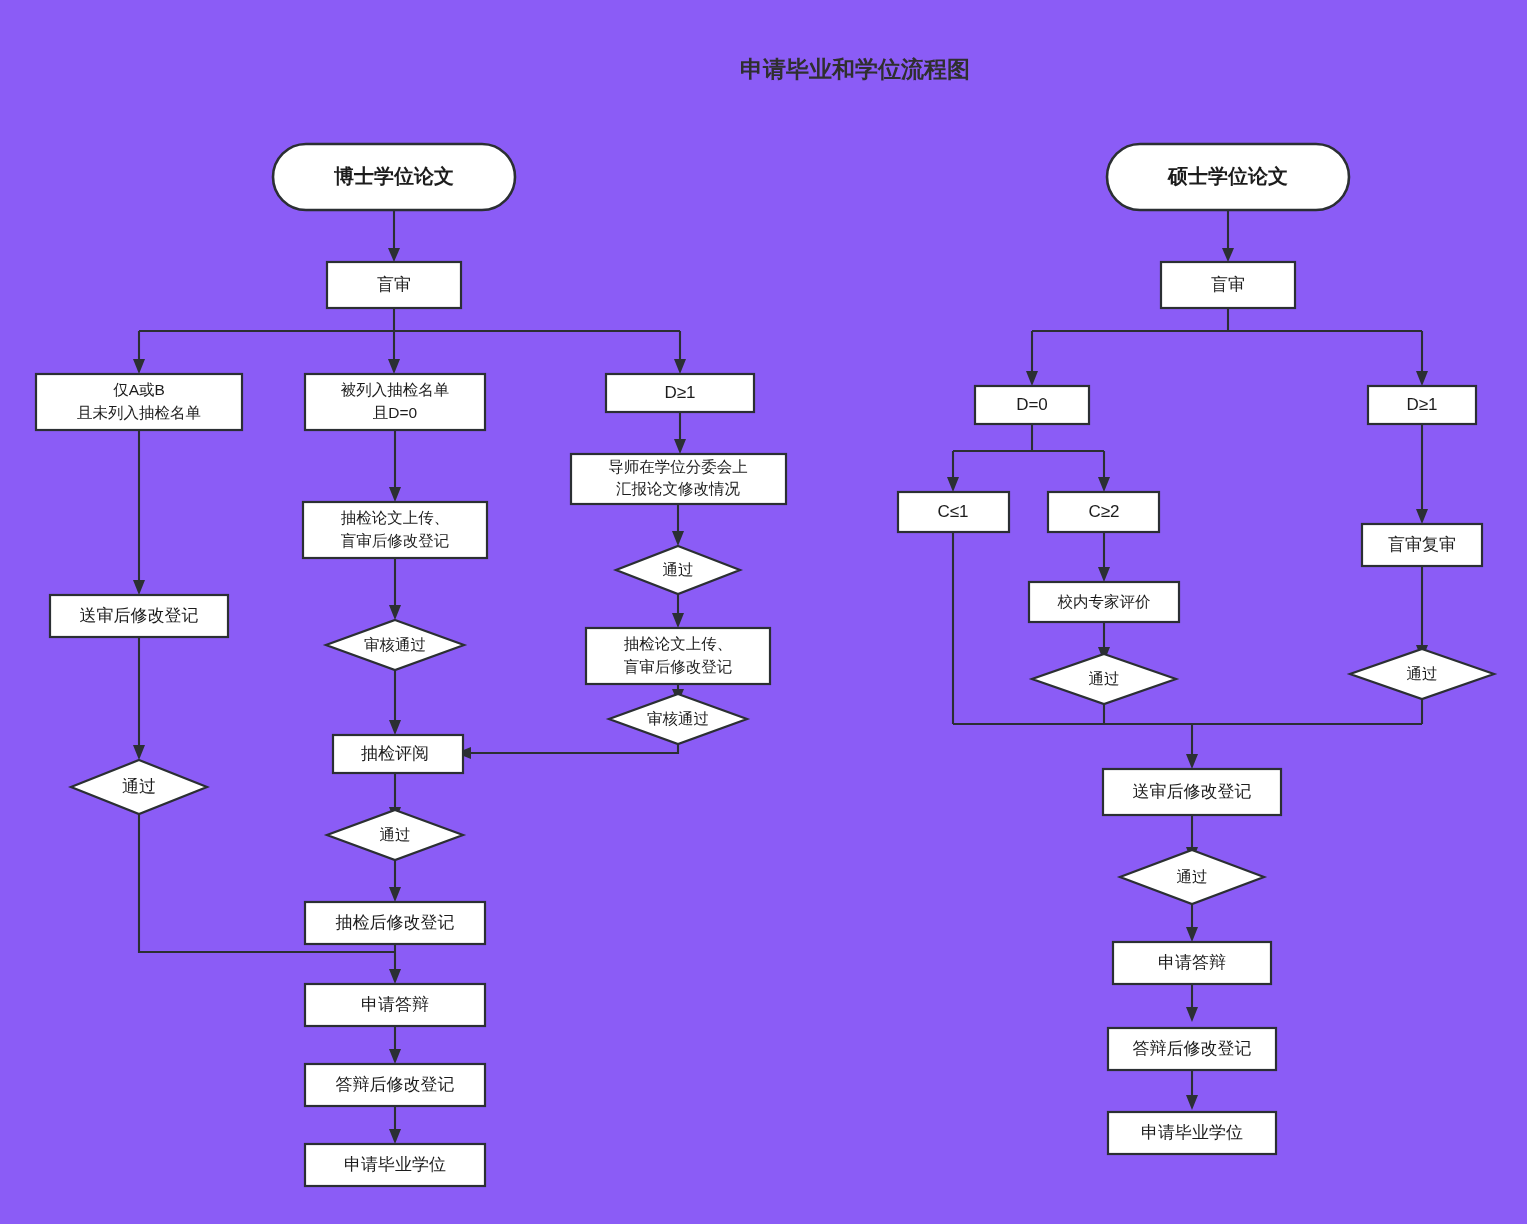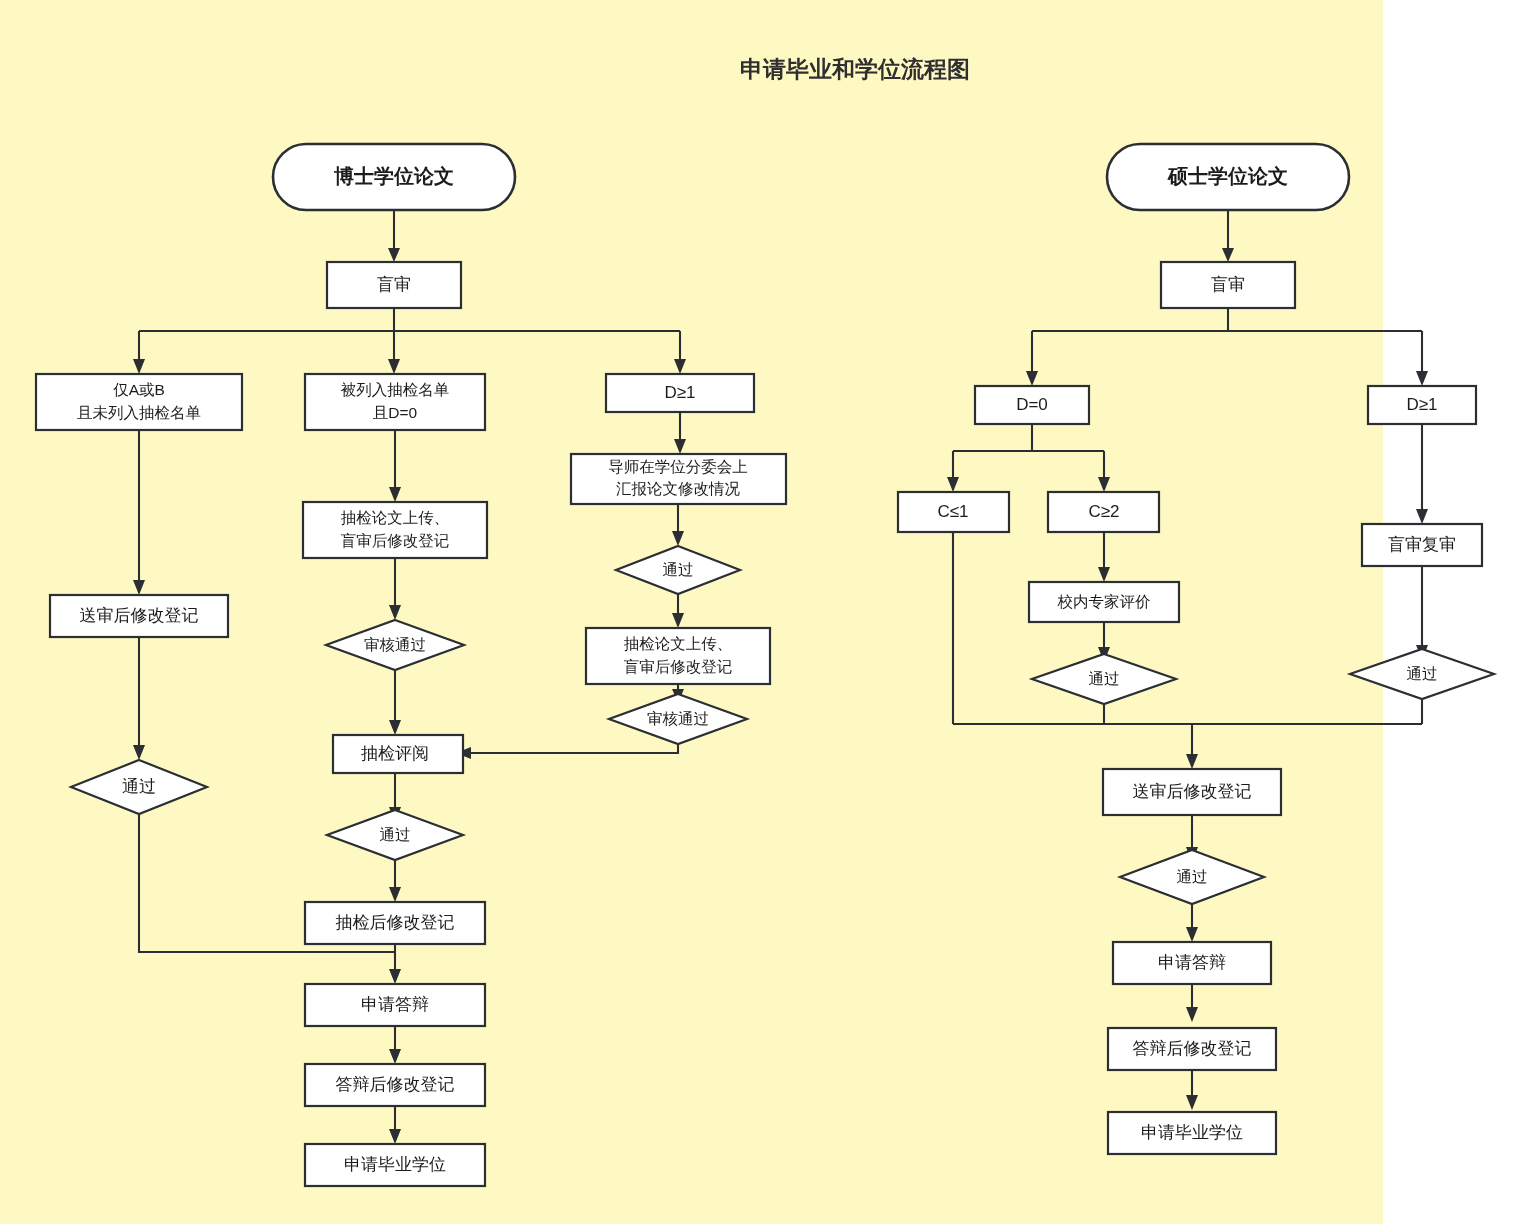--- a/index.html
+++ b/index.html
@@ -8,23 +8,23 @@
     background: #ffffff;
   }
   body {
     width: 1527px;
     height: 1224px;
     font-family: "Liberation Sans", "DejaVu Sans", sans-serif;
     overflow: hidden;
   }
   #chart-root {
     position: relative;
-    width: 1383px;
+    width: 1527px;
     height: 1224px;
-    background: #fef9c3;
+    background: #8b5cf6;
     text-decoration: underline;
   }
   svg#flow {
     position: absolute;
     top: 0; left: 0;
     width: 1527px;
     height: 1224px;
     display: block;
   }
   .title-text {

